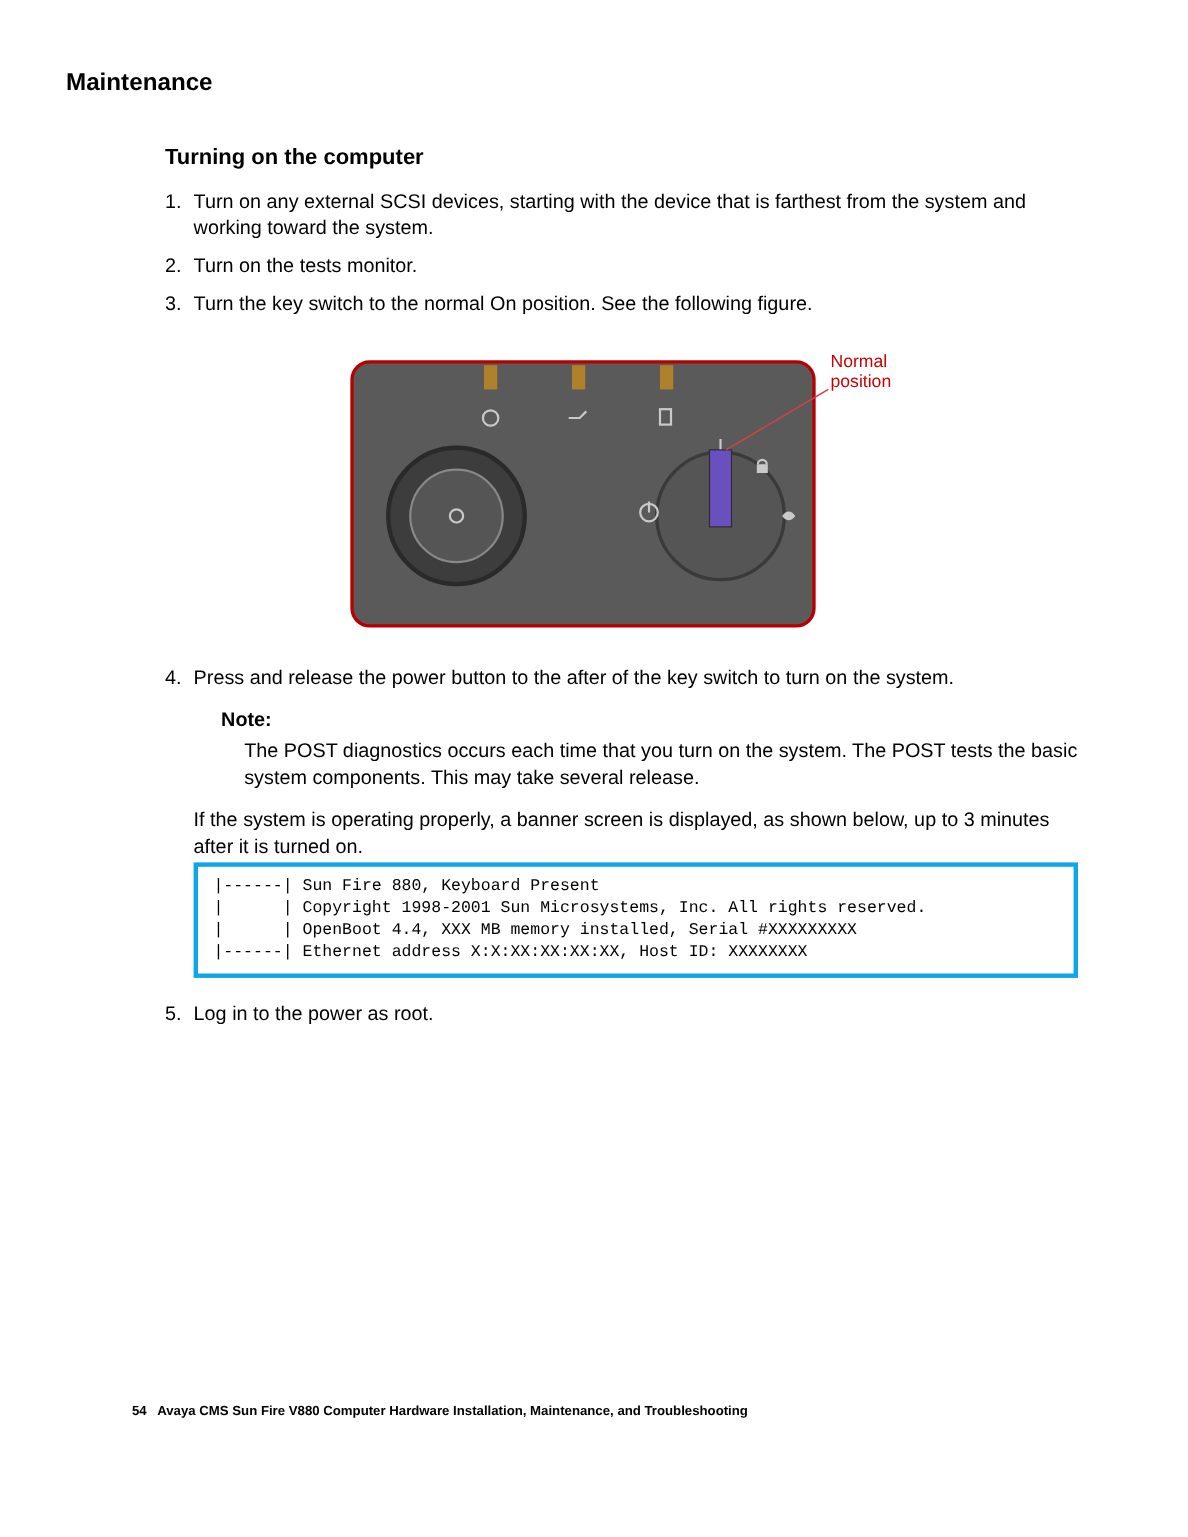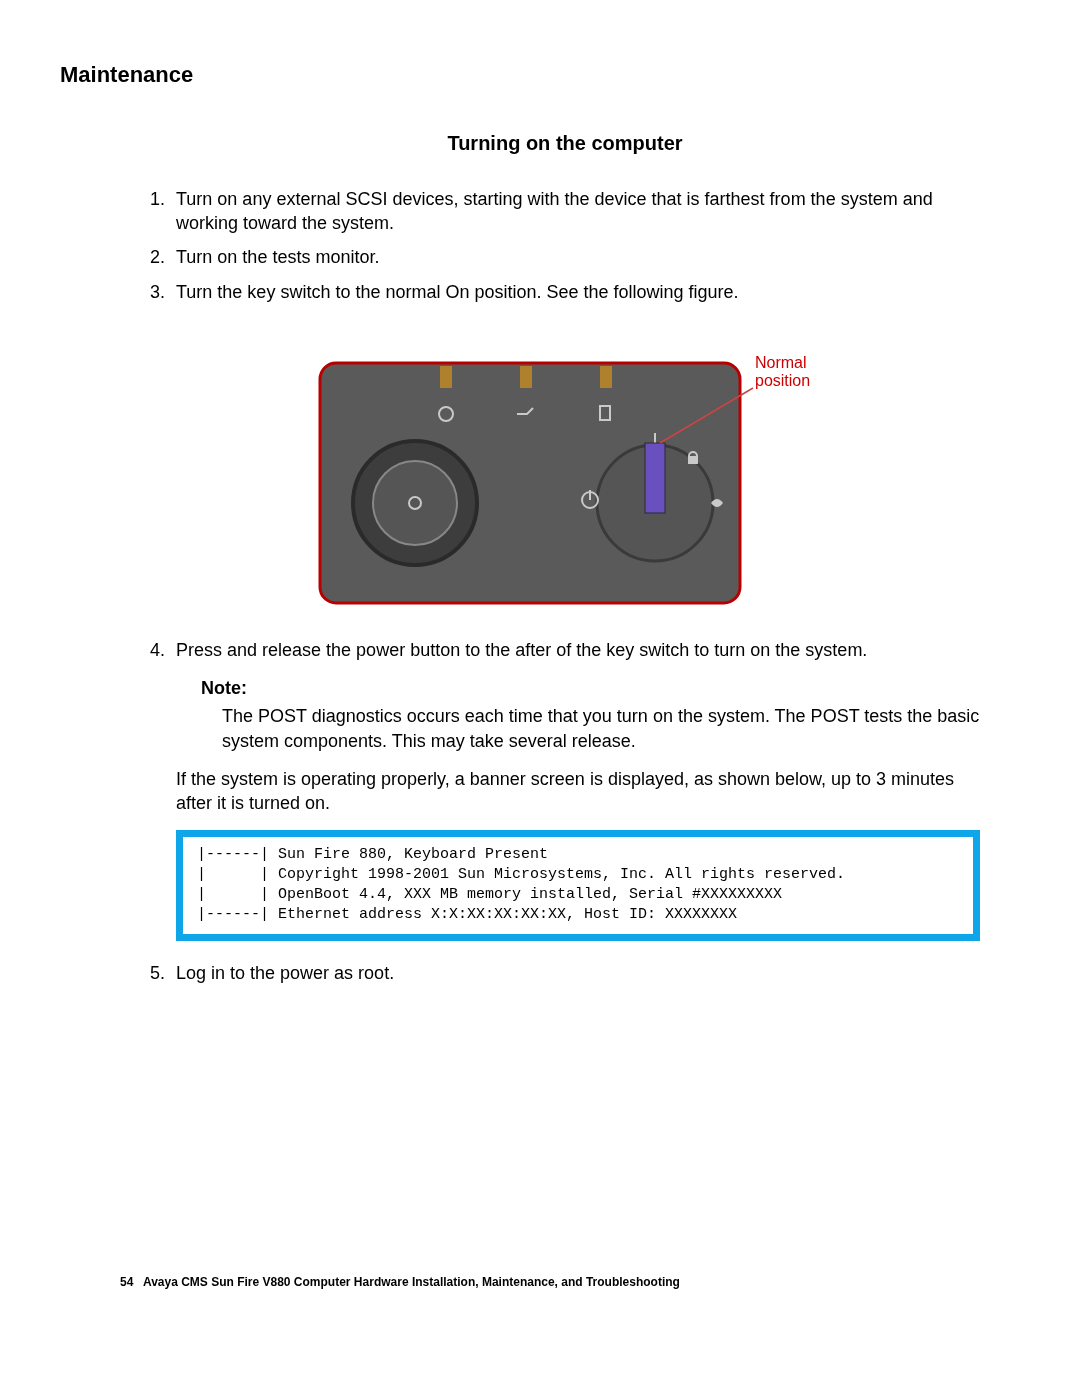--- a/index.html
+++ b/index.html
@@ -15,59 +15,58 @@
     font-size: 22px;
     margin-bottom: 40px;
   }
   .content {
     margin-left: 90px;
     margin-right: 40px;
   }
   h2 {
     font-size: 20px;
     font-weight: bold;
-    margin: 0 0 30px 0;
-    text-align: center;
+    margin: 0 0 14px 0;
   }
   .step {
     display: flex;
     margin-bottom: 10px;
   }
   .step-num {
     min-width: 26px;
   }
   .step-body {
     flex: 1;
   }
   .figure {
-    margin: 44px auto 30px auto;
+    margin: 26px auto 30px auto;
     width: 500px;
     position: relative;
   }
   .panel-svg {
     display: block;
   }
   .note-label {
     font-weight: bold;
     margin-left: 51px;
     margin-top: 14px;
     margin-bottom: 4px;
   }
   .note-body {
     margin-left: 72px;
     margin-bottom: 14px;
   }
   .banner-intro {
     margin-left: 26px;
-    margin-bottom: 14px;
+    margin-bottom: 2px;
   }
   pre.banner {
     font-family: "Courier New", monospace;
     font-size: 15px;
-    border: 7px solid #0ea5e9;
+    border: 4px solid #0ea5e9;
     padding: 8px 14px;
     margin: 0 0 20px 26px;
     white-space: pre;
     line-height: 1.35;
   }
   .footer {
     position: absolute;
     left: 60px;
     bottom: 50px;
     font-weight: bold;

